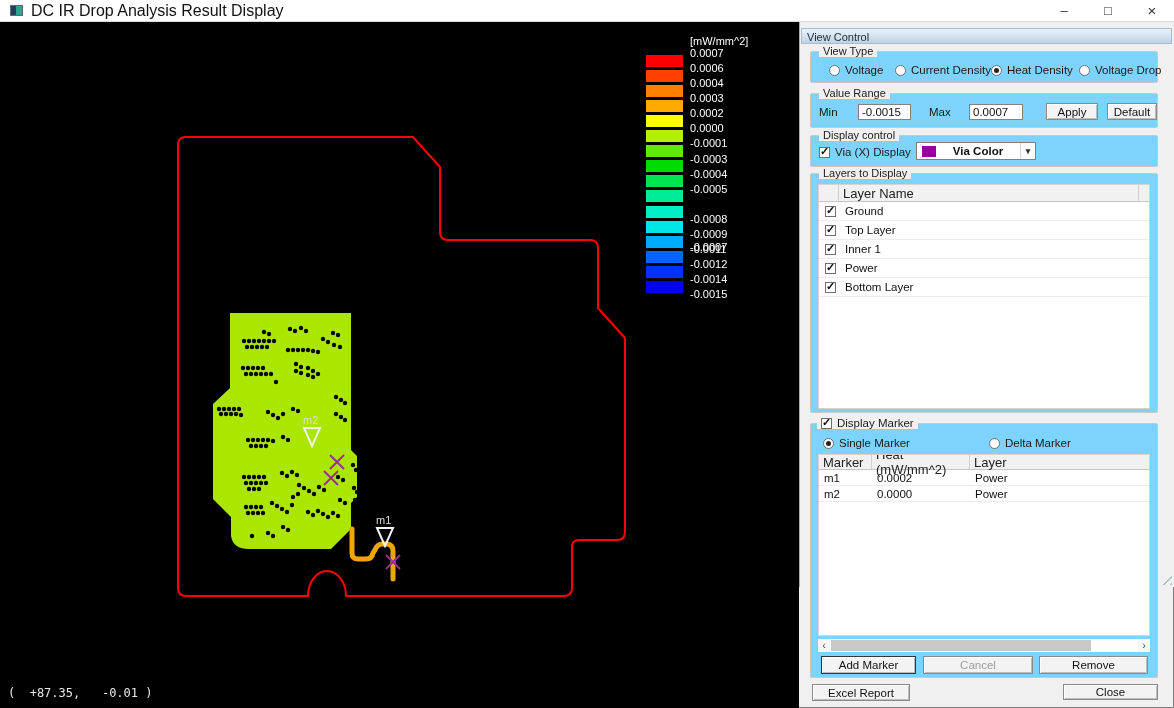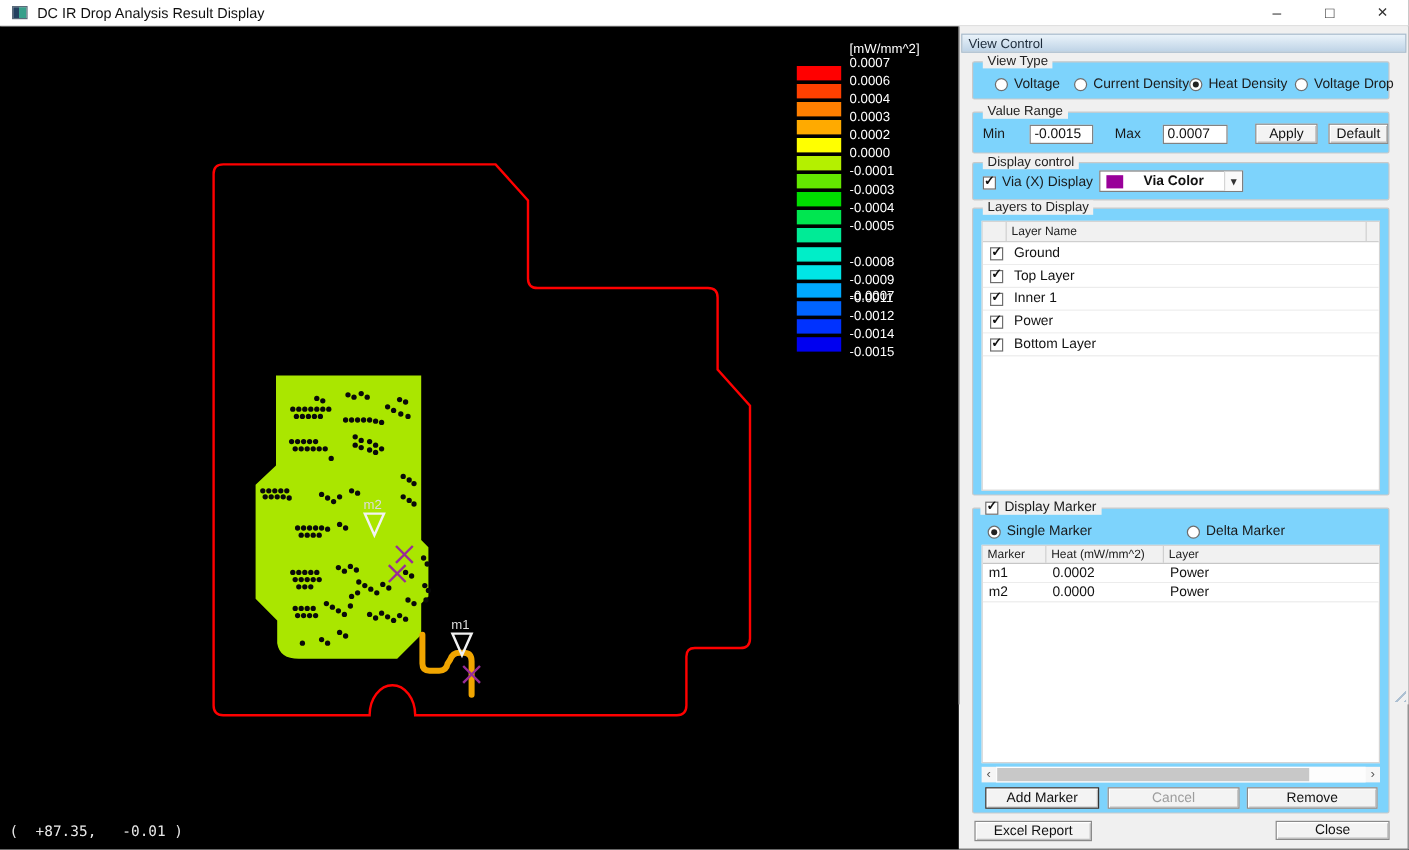--- a/index.html
+++ b/index.html
@@ -1,27 +1,27 @@
 <!DOCTYPE html>
 <html><head>
 <meta charset="utf-8">
 <style>
   html,body{margin:0;padding:0;background:#555;}
   *{box-sizing:border-box;font-family:"Liberation Sans",sans-serif;}
   .window{position:relative;width:1174px;height:708px;background:#f0f0f0;overflow:hidden;box-shadow:inset 0 0 0 1px #7e7e7e;}
   
   .titlebar{position:absolute;left:0;top:0;width:1174px;height:22px;background:#ffffff;border-bottom:1px solid #d9d9d9;display:flex;align-items:center;}
   .app-icon{width:13px;height:11px;margin-left:10px;border:1px solid #5a6b7a;background:linear-gradient(90deg,#23405f 0 45%,#37a08b 45% 100%);}
-  .title{font-size:12px;color:#111;margin-left:8px;white-space:nowrap;}
+  .title{font-size:16px;color:#111;margin-left:8px;white-space:nowrap;}
   .win-controls{margin-left:auto;display:flex;height:100%;}
   .winbtn{width:44px;height:100%;display:flex;align-items:center;justify-content:center;font-size:13px;color:#333;cursor:default;}
   
   .canvas{position:absolute;left:0;top:22px;width:799px;height:686px;background:#000;}
   .canvas svg{position:absolute;left:0;top:0;}
-  .legend{position:absolute;left:664px;top:0;width:121px;height:320px;}
+  .legend{position:absolute;left:646px;top:0;width:121px;height:320px;}
   .lg-unit{position:absolute;left:44px;top:13px;font-size:11px;color:#fff;white-space:nowrap;}
   .lg-swatch{position:absolute;left:0;width:37px;height:12px;}
   .lg-label{position:absolute;left:44px;height:12px;font-size:11px;line-height:12px;color:#fff;white-space:nowrap;}
   .coords{position:absolute;left:8px;bottom:8px;font-family:"DejaVu Sans Mono",monospace;font-size:12px;color:#e8e8e8;white-space:pre;}
   
   .panel{position:absolute;left:799px;top:22px;width:375px;height:565px;background:#f0f0f0;border-left:1px solid #ababab;padding-left:16px;}
   .caption{position:absolute;left:1px;top:6px;right:2px;height:16px;line-height:16px;padding-left:5px;font-size:11px;color:#1d2b3a;background:linear-gradient(#eaf3fa,#bed3e6);border:1px solid #a8bccd;}
   .group{position:absolute;border:1px solid #c9c9c9;border-radius:2px;background:#7dd3fc;}
   .gl{position:absolute;top:-7px;left:8px;padding:0 4px;background:#f0f0f0;font-size:11px;color:#222;white-space:nowrap;}
   .item{position:absolute;display:flex;align-items:center;font-size:11.5px;color:#1a1a1a;white-space:nowrap;}
@@ -33,21 +33,21 @@
   .tinput{position:absolute;height:16px;border:1px solid #828282;background:#fff;font-size:11.5px;padding:0 3px;color:#111;}
   .btn{position:absolute;display:flex;align-items:center;justify-content:center;font-size:11.5px;color:#111;background:#f3f3f3;border:1px solid #8a8a8a;box-shadow:inset 1px 1px 0 #ffffff,inset -1px -1px 0 #bdbdbd;cursor:default;}
   .btn.focusd{border:1px solid #333;}
   .btn.disabled{color:#9d9d9d;}
   .combo{position:absolute;height:18px;border:1px solid #7f7f7f;background:#fff;display:flex;align-items:center;}
   .combo .swatch{width:14px;height:11px;margin-left:5px;flex:none;}
   .combo .ctext{flex:1;text-align:center;font-size:11.5px;color:#111;}
   .combo .carrow{width:15px;text-align:center;font-size:9px;color:#333;border-left:1px solid #d5d5d5;align-self:stretch;line-height:16px;background:#fafafa;}
   
   .list{position:absolute;background:#fff;border:1px solid #d4d4d4;overflow:hidden;}
-  .lheader{display:flex;height:17px;background:#f1f1f1;border-bottom:1px solid #c6c6c6;font-size:10px;color:#222;align-items:flex-end;}
+  .lheader{display:flex;height:17px;background:#f1f1f1;border-bottom:1px solid #c6c6c6;font-size:13px;color:#222;align-items:flex-end;}
   .lheader .hc{display:flex;align-items:center;padding-left:4px;border-right:1px solid #d0d0d0;height:100%;}
   .lrow{display:flex;align-items:center;height:19px;border-bottom:1px solid #ececec;font-size:11.5px;color:#111;padding-left:6px;background:#fff;}
   .lrow .cb{margin-right:9px;}
   .mrow{display:flex;height:16px;border-bottom:1px solid #ececec;font-size:11.5px;color:#111;background:#fff;}
   .mrow .mc{padding-left:5px;line-height:16px;white-space:nowrap;overflow:hidden;}
   .hscroll{position:absolute;height:13px;background:#f6f6f6;display:flex;align-items:center;}
   .harrow{width:12px;text-align:center;font-size:11px;color:#555;line-height:13px;flex:none;}
   .htrack{position:relative;flex:1;height:13px;background:#fdfdfd;}
   .hthumb{position:absolute;left:1px;top:1px;height:11px;width:260px;background:#c8c8c8;}
   .grip{position:absolute;right:2px;bottom:2px;width:13px;height:13px;clip-path:polygon(100% 0,100% 100%,0 100%);background:repeating-linear-gradient(315deg,#adc0d2 0 2px,transparent 2px 5px);}

